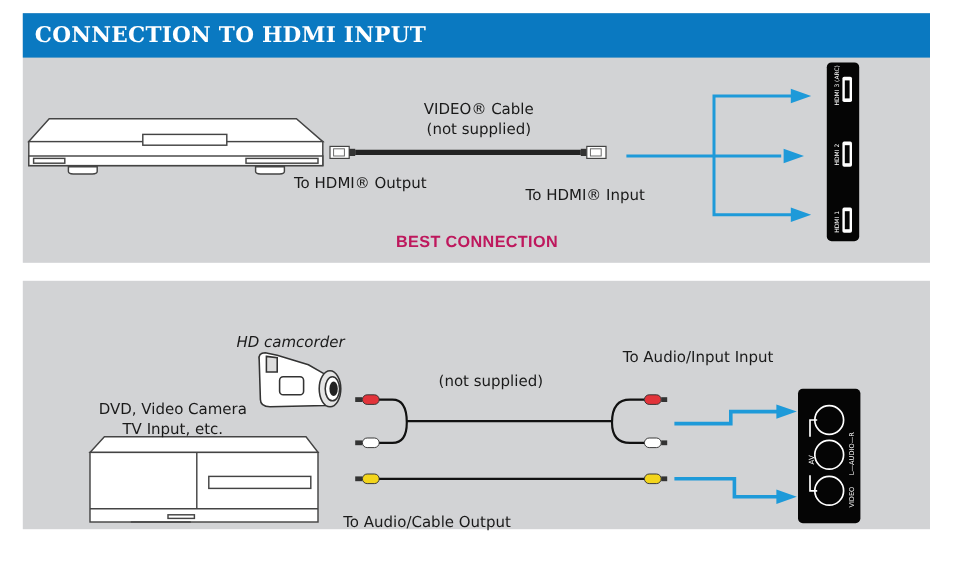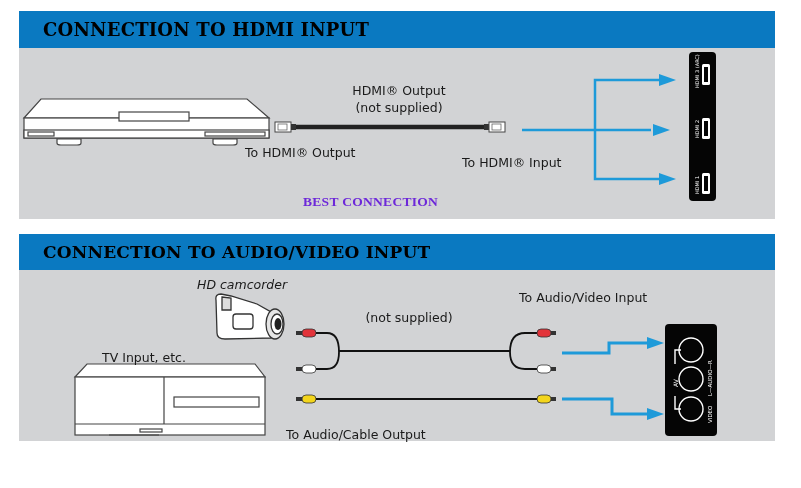--- a/index.html
+++ b/index.html
@@ -1,27 +1,27 @@
 <!DOCTYPE html>
 <html><head>
 <meta charset="utf-8">
 <style>
   html, body { margin: 0; padding: 0; background: #ffffff; }
   body { width: 801px; height: 488px; position: relative; overflow: hidden; font-family: "DejaVu Sans", sans-serif; }
   .panel { position: absolute; left: 19px; width: 756px; background: #d2d3d5; }
-  .panel-header { position: absolute; left: 0; top: 0; width: 100%; background: #0a79c1; color: #000000;
+  .panel-header { position: absolute; left: 0; top: 0; width: 100%; background: #0a79c1; color: #ffffff;
     font-family: "DejaVu Serif", serif; font-weight: bold; font-size: 18px; letter-spacing: 0.2px;
-    padding-left: 24px; box-sizing: border-box; display: flex; align-items: center; }
+    padding-left: 10px; box-sizing: border-box; display: flex; align-items: center; }
   #p1 { top: 11px; height: 208px; }
   #p1 .panel-header { height: 37px; }
   #p2 { top: 234px; height: 207px; }
   #p2 .panel-header { height: 36px; font-size: 17px; }
   svg.diagram { position: absolute; left: 0; top: 0; }
   .lbl { position: absolute; font-family: "DejaVu Sans", sans-serif; font-size: 12.5px; color: #1a1a1a; text-align: center; white-space: nowrap; line-height: 17px; }
-  .best { position: absolute; font-family: Liberation Serif, serif; font-weight: bold; font-size: 13.5px; color: #6d28d9; letter-spacing: 0.3px; }
+  .best { position: absolute; font-family: Liberation Sans, sans-serif; font-weight: bold; font-size: 13.5px; color: #be185d; letter-spacing: 0.3px; margin-left: 27px; }
   .port-lbl { font-family: "DejaVu Sans", sans-serif; font-size: 5px; fill: #fff; }
 </style>
 </head>
 <body>
 
 <div class="panel" id="p1">
   <div class="panel-header">CONNECTION TO HDMI INPUT</div>
 
   <svg class="diagram" width="756" height="208">
 
@@ -67,29 +67,28 @@
         <text class="port-lbl" transform="translate(680 127) rotate(-90)">HDMI 2</text>
       </g>
       <g>
         <rect x="683" y="162" width="8" height="21" rx="1.5" fill="#fff"></rect>
         <rect x="685" y="165" width="4" height="15" fill="#050505"></rect>
         <text class="port-lbl" transform="translate(680 183) rotate(-90)">HDMI 1</text>
       </g>
     </g>
   </svg>
 
-  <div class="lbl" style="left:320px; top:71px; width:120px;">HDMI® Output</div>
+  <div class="lbl" style="left:320px; top:71px; width:120px;">VIDEO® Cable</div>
   <div class="lbl" style="left:320px; top:88px; width:120px;">(not supplied)</div>
   <div class="lbl" style="left:210px; top:133px;margin-left:16px;">To HDMI® Output</div>
-  <div class="lbl" style="left:443px; top:143px;">To HDMI® Input</div>
+  <div class="lbl" style="left:419px; top:143px;">To HDMI® Input</div>
   <div class="best" style="left:284px; top:183px;">BEST CONNECTION</div>
 </div>
 
 <div class="panel" id="p2">
-  <div class="panel-header">CONNECTION TO AUDIO/VIDEO INPUT</div>
 
   <svg class="diagram" width="756" height="207">
 
     <g stroke="#333" stroke-width="1.3" fill="#fff">
       <path d="M197 66 Q196 60 202 60 L212 62 L238 70 L252 78 L252 104 L206 105 Q198 105 198 99 Z"></path>
       <path d="M203 63 L212 64 L212 76 L203 76 Z" fill="#ddd"></path>
       <rect x="214" y="80" width="20" height="15" rx="3"></rect>
       <ellipse cx="256" cy="90" rx="9" ry="15" fill="#e5e5e5"></ellipse>
       <ellipse cx="258" cy="90" rx="6" ry="10" fill="#fff"></ellipse>
       <ellipse cx="259" cy="90" rx="3.5" ry="6" fill="#222" stroke="none"></ellipse>
@@ -158,17 +157,18 @@
         <polyline points="662,116 656,116 656,130"></polyline>
         <polyline points="656,162 656,175 662,175"></polyline>
       </g>
       <text class="port-lbl" style="font-size:6px" transform="translate(659 153) rotate(-90)">AV</text>
       <text class="port-lbl" style="font-size:5.5px" transform="translate(693 162) rotate(-90)">L—AUDIO—R</text>
       <text class="port-lbl" style="font-size:5.5px" transform="translate(693 189) rotate(-90)">VIDEO</text>
     </g>
   </svg>
 
   <div class="lbl" style="left:178px; top:42px;font-style:italic;">HD camcorder</div>
+  <div class="lbl" style="left:55px; top:98px; width:140px;">DVD, Video Camera</div>
   <div class="lbl" style="left:55px; top:115px; width:140px;">TV Input, etc.</div>
   <div class="lbl" style="left:320px; top:75px; width:140px;">(not supplied)</div>
-  <div class="lbl" style="left:500px; top:55px;">To Audio/Video Input</div>
+  <div class="lbl" style="left:500px; top:55px;">To Audio/Input Input</div>
   <div class="lbl" style="left:267px; top:192px;">To Audio/Cable Output</div>
 </div>
 
 </body></html>

